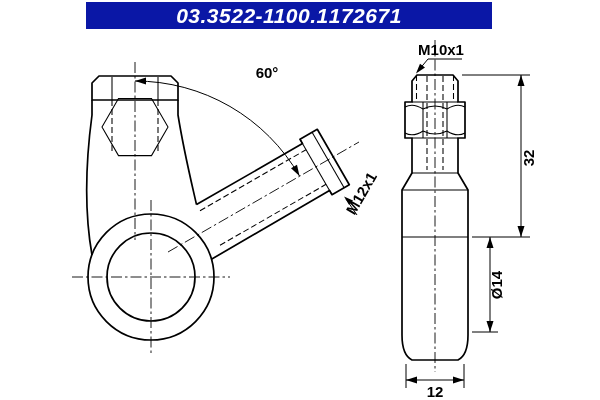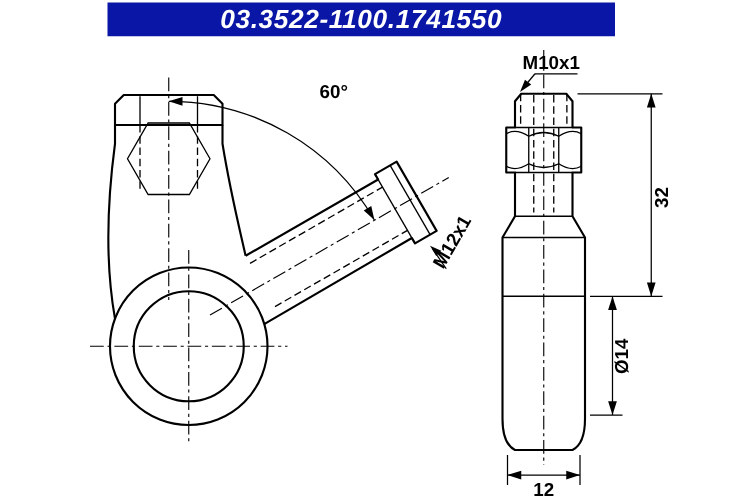--- a/index.html
+++ b/index.html
@@ -17,21 +17,21 @@
   .arr{fill:#000;stroke:none;}
   .lbl{font:700 15px "Liberation Sans",sans-serif;fill:#000;}
 </style>
 </head>
 <body>
 
 <div class="stage">
 
   <header class="title-bar" style="background: rgb(10, 23, 166); color: rgb(255, 255, 255);">
     <span>03.3522-1100.1</span>
-    <span>741550</span>
+    <span>172671</span>
   </header>
 
   <svg class="drawing" viewBox="0 0 600 400">
 
     <g>
 
       <path class="ol" d="M 92,100 L 92,83 L 99,76 L 171,76 L 178,83 L 178,100 Z"></path>
       <line class="tn" x1="112" y1="77" x2="112" y2="100"></line>
       <line class="tn" x1="158" y1="77" x2="158" y2="100"></line>
       <path class="ol" d="M 92,100 L 92,115 C 86,160 84,210 92,255"></path>

